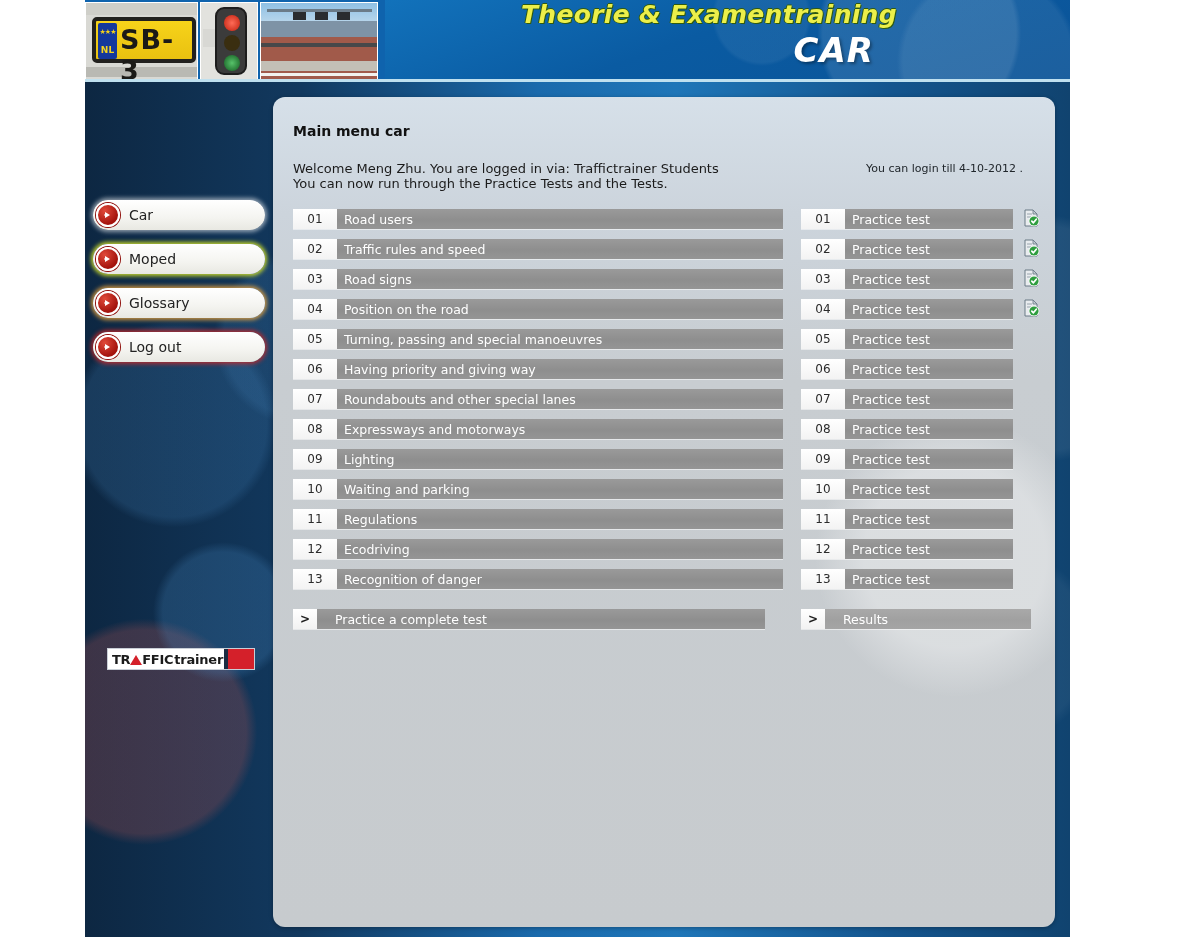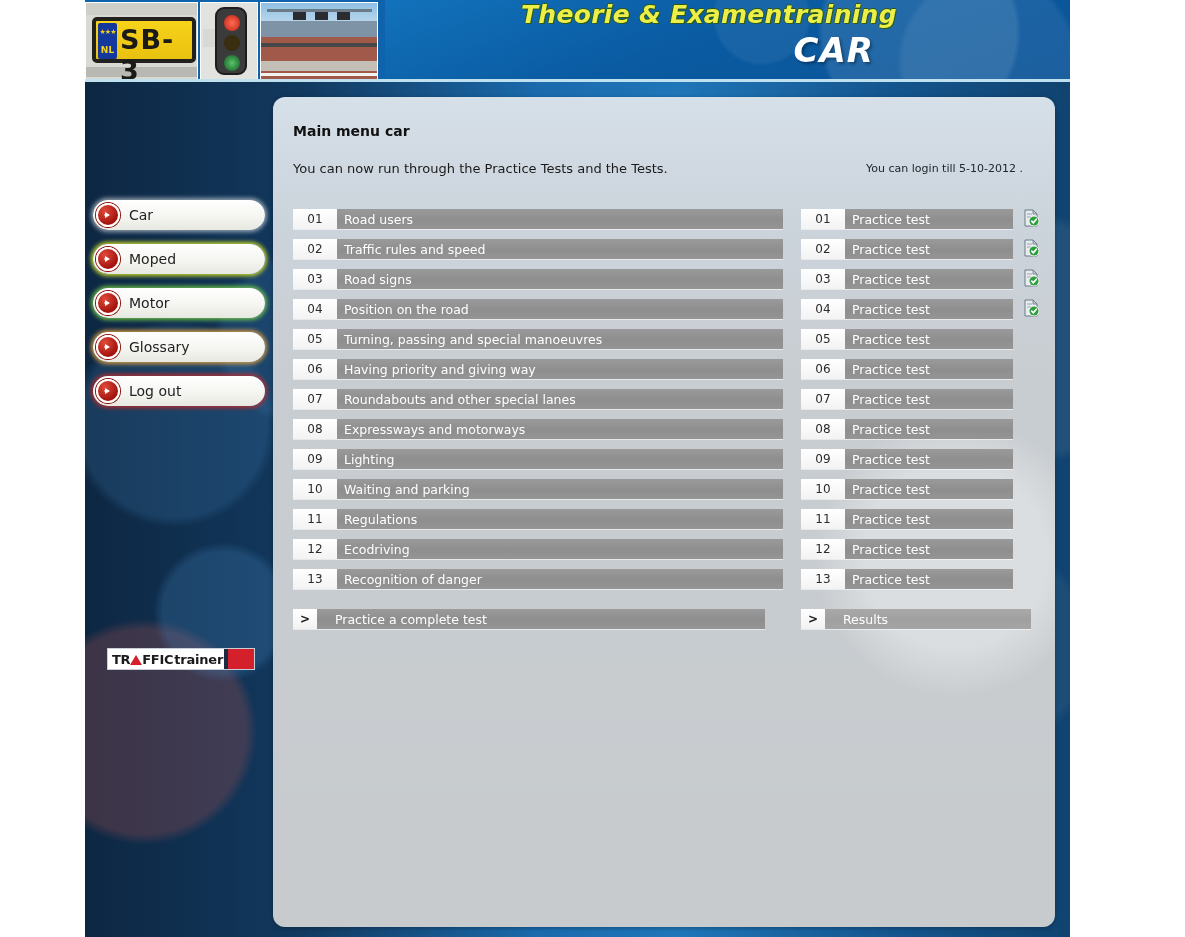--- a/index.html
+++ b/index.html
@@ -392,28 +392,20 @@
 
         <div class="navbtn nav-moped">
           <span class="bullet">
             <svg width="12" height="12" viewBox="0 0 12 12">
                 <path d="M3 3 L8 6 L3 9 Z M2.5 5 H6 V7 H2.5 Z" fill="#ffffff"></path>
               </svg>
           </span>
           <span class="navbtn-label">Moped</span>
         </div>
 
-        <div class="navbtn nav-motor">
-          <span class="bullet">
-            <svg width="12" height="12" viewBox="0 0 12 12">
-                <path d="M3 3 L8 6 L3 9 Z M2.5 5 H6 V7 H2.5 Z" fill="#ffffff"></path>
-              </svg>
-          </span>
-          <span class="navbtn-label">Motor</span>
-        </div>
 
         <div class="navbtn nav-glossary">
           <span class="bullet">
             <svg width="12" height="12" viewBox="0 0 12 12">
                 <path d="M3 3 L8 6 L3 9 Z M2.5 5 H6 V7 H2.5 Z" fill="#ffffff"></path>
               </svg>
           </span>
           <span class="navbtn-label">Glossary</span>
         </div>
 
@@ -439,22 +431,23 @@
       </div>
     </div>
 
     <div id="panel">
       <div id="panel-glow"></div>
       <div id="panel-inner">
 
         <h1 id="page-title">Main menu car</h1>
 
         <div id="welcome-block">
+          <div id="welcome-line1">Welcome Meng Zhu. You are logged in via: Traffictrainer Students</div>
           <div id="welcome-line2">You can now run through the Practice Tests and the Tests.</div>
-          <div id="login-till">You can login till 5-10-2012 .</div>
+          <div id="login-till">You can login till 4-10-2012 .</div>
         </div>
 
         <div id="rows">
 
           <div id="topic-rows">
               <div class="row topic-row cell">
                 <span class="num">01</span>
                 <span class="bar">Road users</span>
               </div>
               <div class="row topic-row cell">

